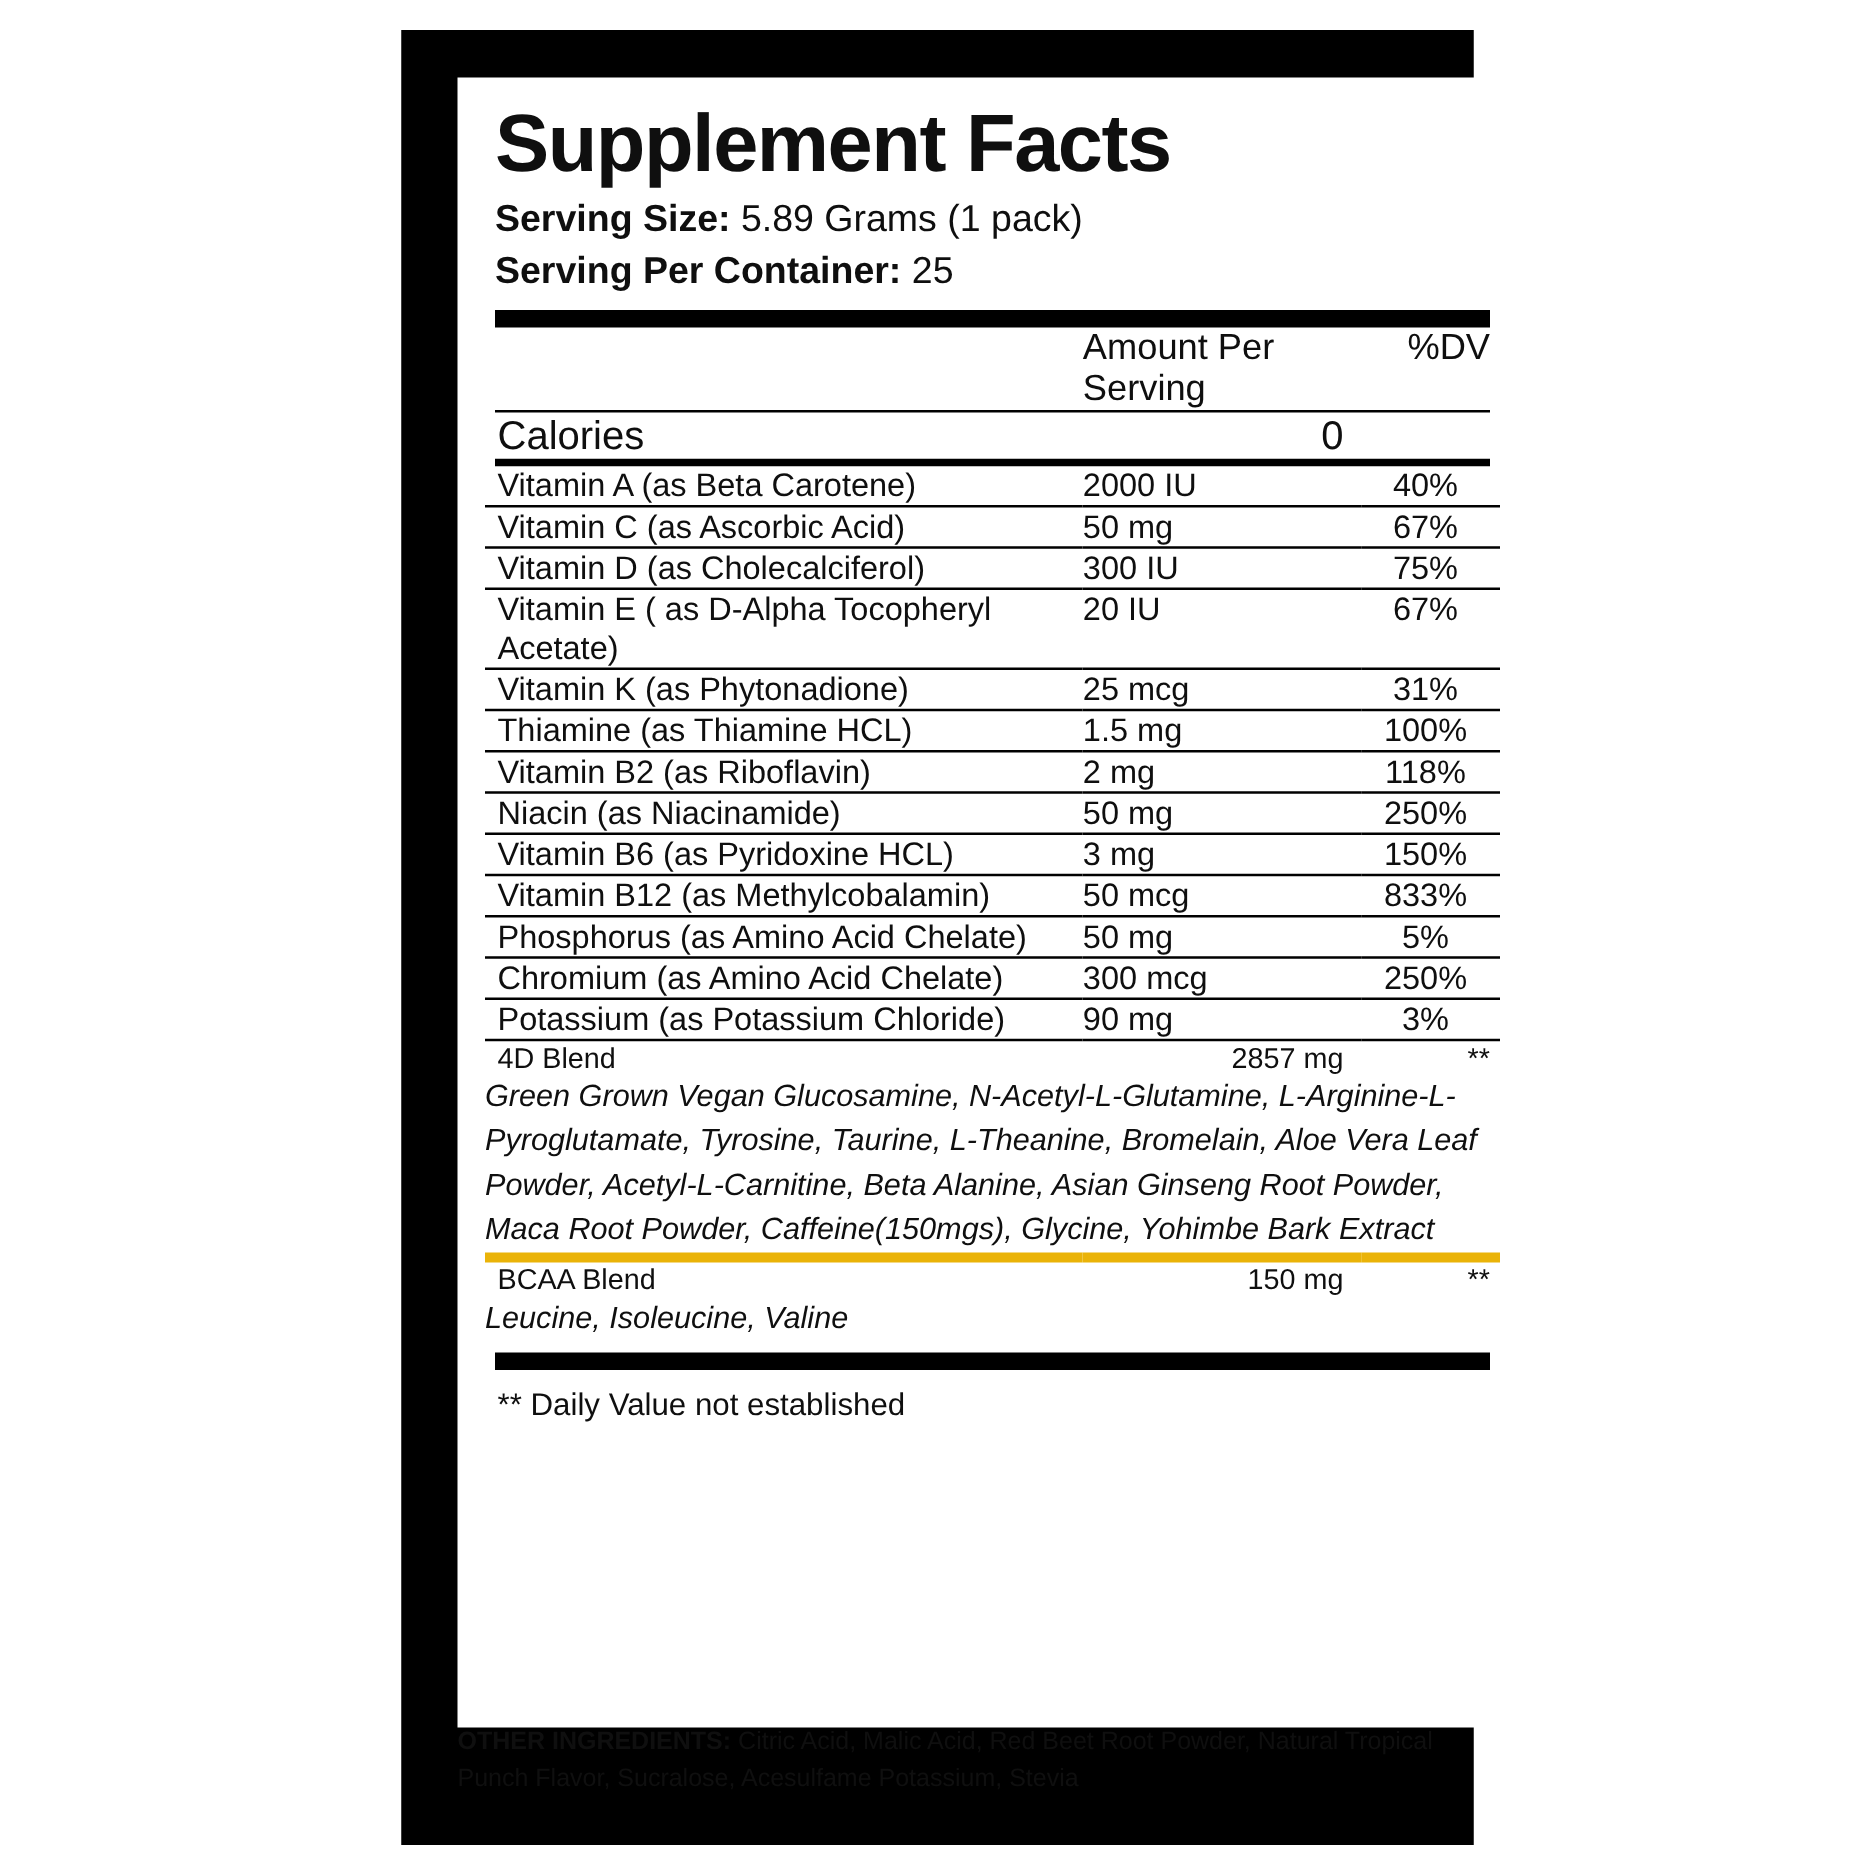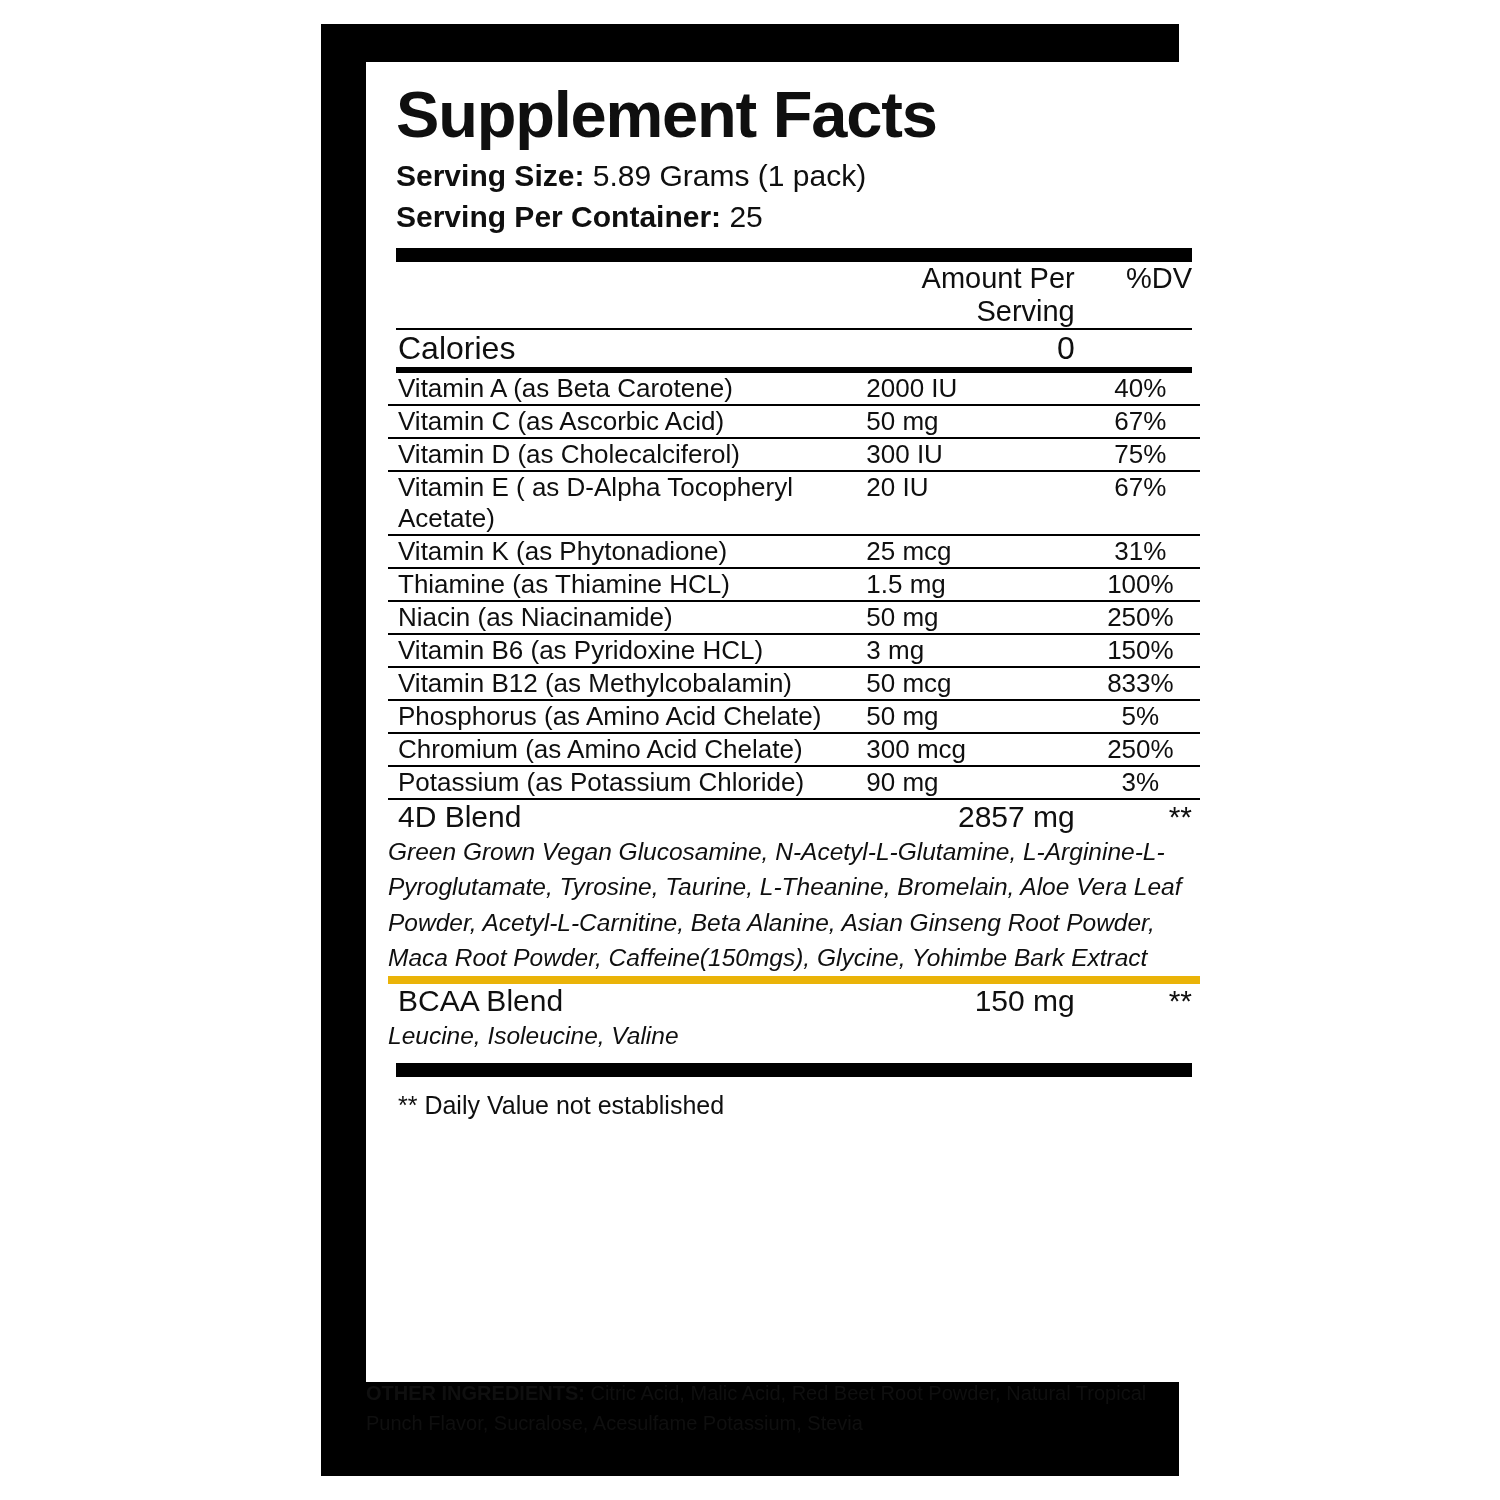--- a/index.html
+++ b/index.html
@@ -94,21 +94,20 @@
 
   .col-name  { width: 430px; }
   .col-amt   { width: 200px; }
   .col-dv    { width: 100px; }
 
   .hdr-row td {
     font-size: 29px;
     padding: 8px 0 8px 0;
   }
   .hdr-amt {
-    text-align: right;
     padding-right: 14px !important;
   }
   .hdr-dv {
     text-align: right;
     padding-right: 8px !important;
   }
 
   .cal-row td {
     font-size: 32px;
     padding: 9px 0 9px 0;
@@ -119,21 +118,21 @@
   .nut-row td {
     font-size: 26px;
     padding: 9px 0 9px 0;
     border-bottom: 2px solid #000;
   }
   .nut-name { padding-left: 10px !important; }
   .nut-amt  { padding-right: 14px !important; }
   .nut-dv   { text-align: center; padding-right: 8px !important; }
 
   .blend-row td {
-    font-size: 30px;
+    font-size: 23px;
     padding: 10px 0 4px 0;
   }
   .blend-name { padding-left: 10px !important; }
   .blend-amt  { text-align: right; padding-right: 14px !important; }
   .blend-dv   { text-align: right; padding-right: 8px !important; font-size: 24px; vertical-align: top; }
 
   .blend-ing td {
     font-size: 24.5px;
     font-style: italic;
     line-height: 1.45;
@@ -246,20 +245,25 @@
             <td class="nut-name">Vitamin K (as Phytonadione)</td>
             <td class="nut-amt">25 mcg</td>
             <td class="nut-dv">31%</td>
           </tr>
           <tr class="nut-row">
             <td class="nut-name">Thiamine (as Thiamine HCL)</td>
             <td class="nut-amt">1.5 mg</td>
             <td class="nut-dv">100%</td>
           </tr>
           <tr class="nut-row">
+            <td class="nut-name">Vitamin B2 (as Riboflavin)</td>
+            <td class="nut-amt">2 mg</td>
+            <td class="nut-dv">118%</td>
+          </tr>
+          <tr class="nut-row">
             <td class="nut-name">Niacin (as Niacinamide)</td>
             <td class="nut-amt">50 mg</td>
             <td class="nut-dv">250%</td>
           </tr>
           <tr class="nut-row">
             <td class="nut-name">Vitamin B6 (as Pyridoxine HCL)</td>
             <td class="nut-amt">3 mg</td>
             <td class="nut-dv">150%</td>
           </tr>
           <tr class="nut-row">

